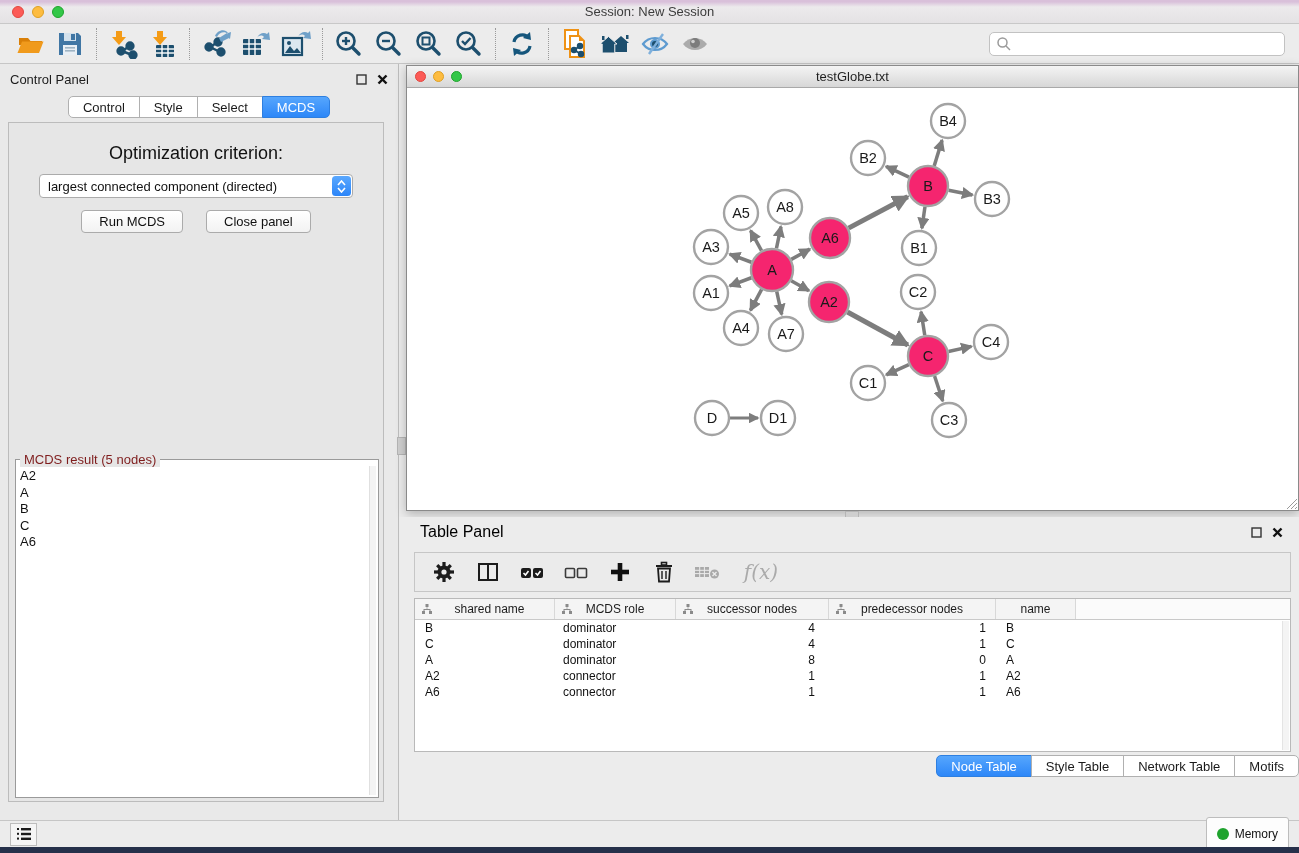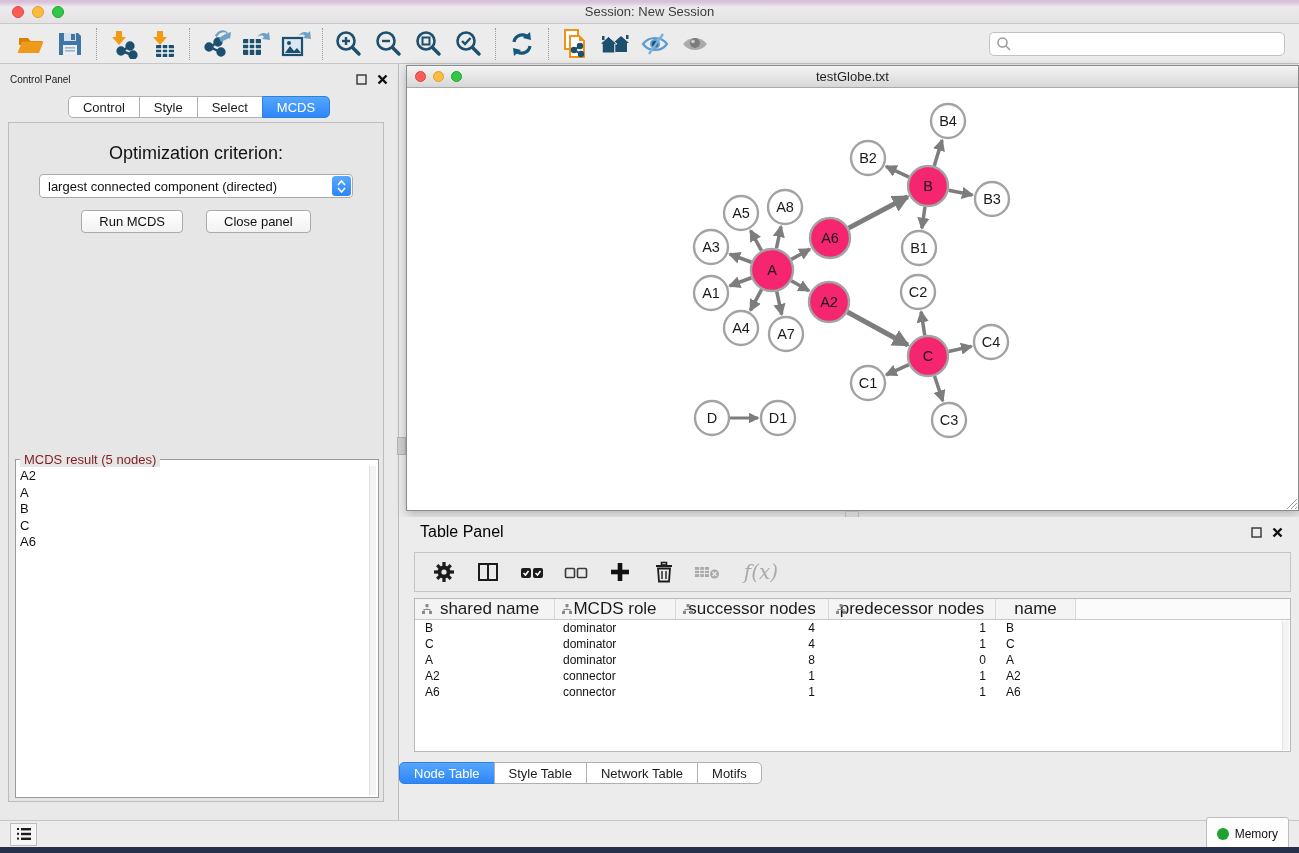--- a/index.html
+++ b/index.html
@@ -28,21 +28,21 @@
   .tb-spacer { flex:1; }
   .searchbox { width:296px; height:24px; background:#fff; border:1px solid #c2c2c2;
     border-radius:5px; display:flex; align-items:center; padding-left:6px; margin-right:4px; }
   .searchbox input { border:none; outline:none; flex:1; height:20px; font-size:13px;
     font-family:"Liberation Sans", sans-serif; background:transparent; }
 
   
   .control-panel { position:absolute; left:0; top:64px; width:399px; height:756px;
     background:#e9e9e9; border-right:1px solid #bdbdbd; }
   .panel-head { height:30px; display:flex; align-items:center; padding:0 10px; }
-  .panel-head .ptitle { font-size:10px; color:#1c1c1c; }
+  .panel-head .ptitle { font-size:13px; color:#1c1c1c; }
   .panel-head .pbtns { margin-left:auto; display:flex; gap:10px; align-items:center; }
   .tabs-row { display:flex; justify-content:center; margin-top:2px; }
   .seg { display:flex; }
   .seg .tab { height:22px; padding:0 14px; font-size:13px; color:#1a1a1a;
     background:#fff; border:1px solid #b0b0b0; margin-left:-1px;
     display:flex; align-items:center; cursor:pointer; }
   .seg .tab:first-child { border-radius:5px 0 0 5px; margin-left:0; }
   .seg .tab:last-child { border-radius:0 5px 5px 0; }
   .seg .tab.active { background:linear-gradient(#56a6fd,#2d87f8); color:#fff; border-color:#2e7fe0; }
   .cp-body { position:absolute; left:8px; right:14px; top:58px; bottom:18px;
@@ -88,33 +88,33 @@
   .tp-head { height:30px; display:flex; align-items:center; padding:0 16px 0 21px; }
   .tp-toolbar { position:absolute; left:15px; right:8px; top:35px; height:40px;
     background:#ebebeb; border:1px solid #c6c6c6; display:flex; align-items:center; gap:14px; padding-left:14px; }
   .tp-tbtn { width:30px; height:30px; display:flex; align-items:center; justify-content:center;
     background:transparent; border:none; cursor:pointer; }
   .fx-label { font-family:"DejaVu Serif", serif; font-style:italic; font-size:20px; color:#aaa; }
   .tp-table { position:absolute; left:15px; right:8px; top:81px; bottom:68px;
     background:#fff; border:1px solid #b9b9b9; overflow:hidden; }
   .thead { display:flex; height:21px; border-bottom:1px solid #c9c9c9; background:#f4f4f4; }
   .th { display:flex; align-items:center; justify-content:center; gap:5px;
-    border-right:1px solid #d8d8d8; font-size:17px; color:#1c1c1c; position:relative; }
+    border-right:1px solid #d8d8d8; font-size:12px; color:#1c1c1c; position:relative; }
   .th .tree-ic { position:absolute; left:6px; }
   .trow { display:flex; height:16px; align-items:center; }
   .td { font-size:12px; color:#111; overflow:hidden; white-space:nowrap; }
   .c0 { width:140px; padding-left:10px; }
   .c1 { width:121px; padding-left:8px; }
   .c2 { width:153px; text-align:right; padding-right:14px; }
   .c3 { width:167px; text-align:right; padding-right:10px; }
   .c4 { width:80px; padding-left:10px; }
   .cfill { flex:1; }
   .tp-scroll { position:absolute; top:22px; bottom:1px; right:1px; width:7px;
     background:#f4f4f4; border-left:1px solid #e4e4e4; }
-  .tp-tabs { position:absolute; left:0; right:0; bottom:36px; display:flex; justify-content:flex-start; }
+  .tp-tabs { position:absolute; left:0; right:0; bottom:43px; display:flex; justify-content:flex-end; }
 
   
   .statusbar { position:absolute; left:0; top:820px; width:1299px; height:27px;
     background:#ececec; border-top:1px solid #c6c6c6; display:flex; align-items:center; padding:0 10px; }
   .list-btn { width:27px; height:23px; background:#f5f5f5; border:1px solid #bdbdbd;
     display:flex; align-items:center; justify-content:center; cursor:pointer; }
   .mem-btn { margin-left:auto; height:23px; padding:16px 10px; background:#fdfdfd;
     border:1px solid #bdbdbd; border-radius:3px; display:flex; align-items:center; gap:6px;
     font-size:12px; color:#111; cursor:pointer; }
   .mem-dot { width:12px; height:12px; border-radius:50%; background:#1fa32e; }

